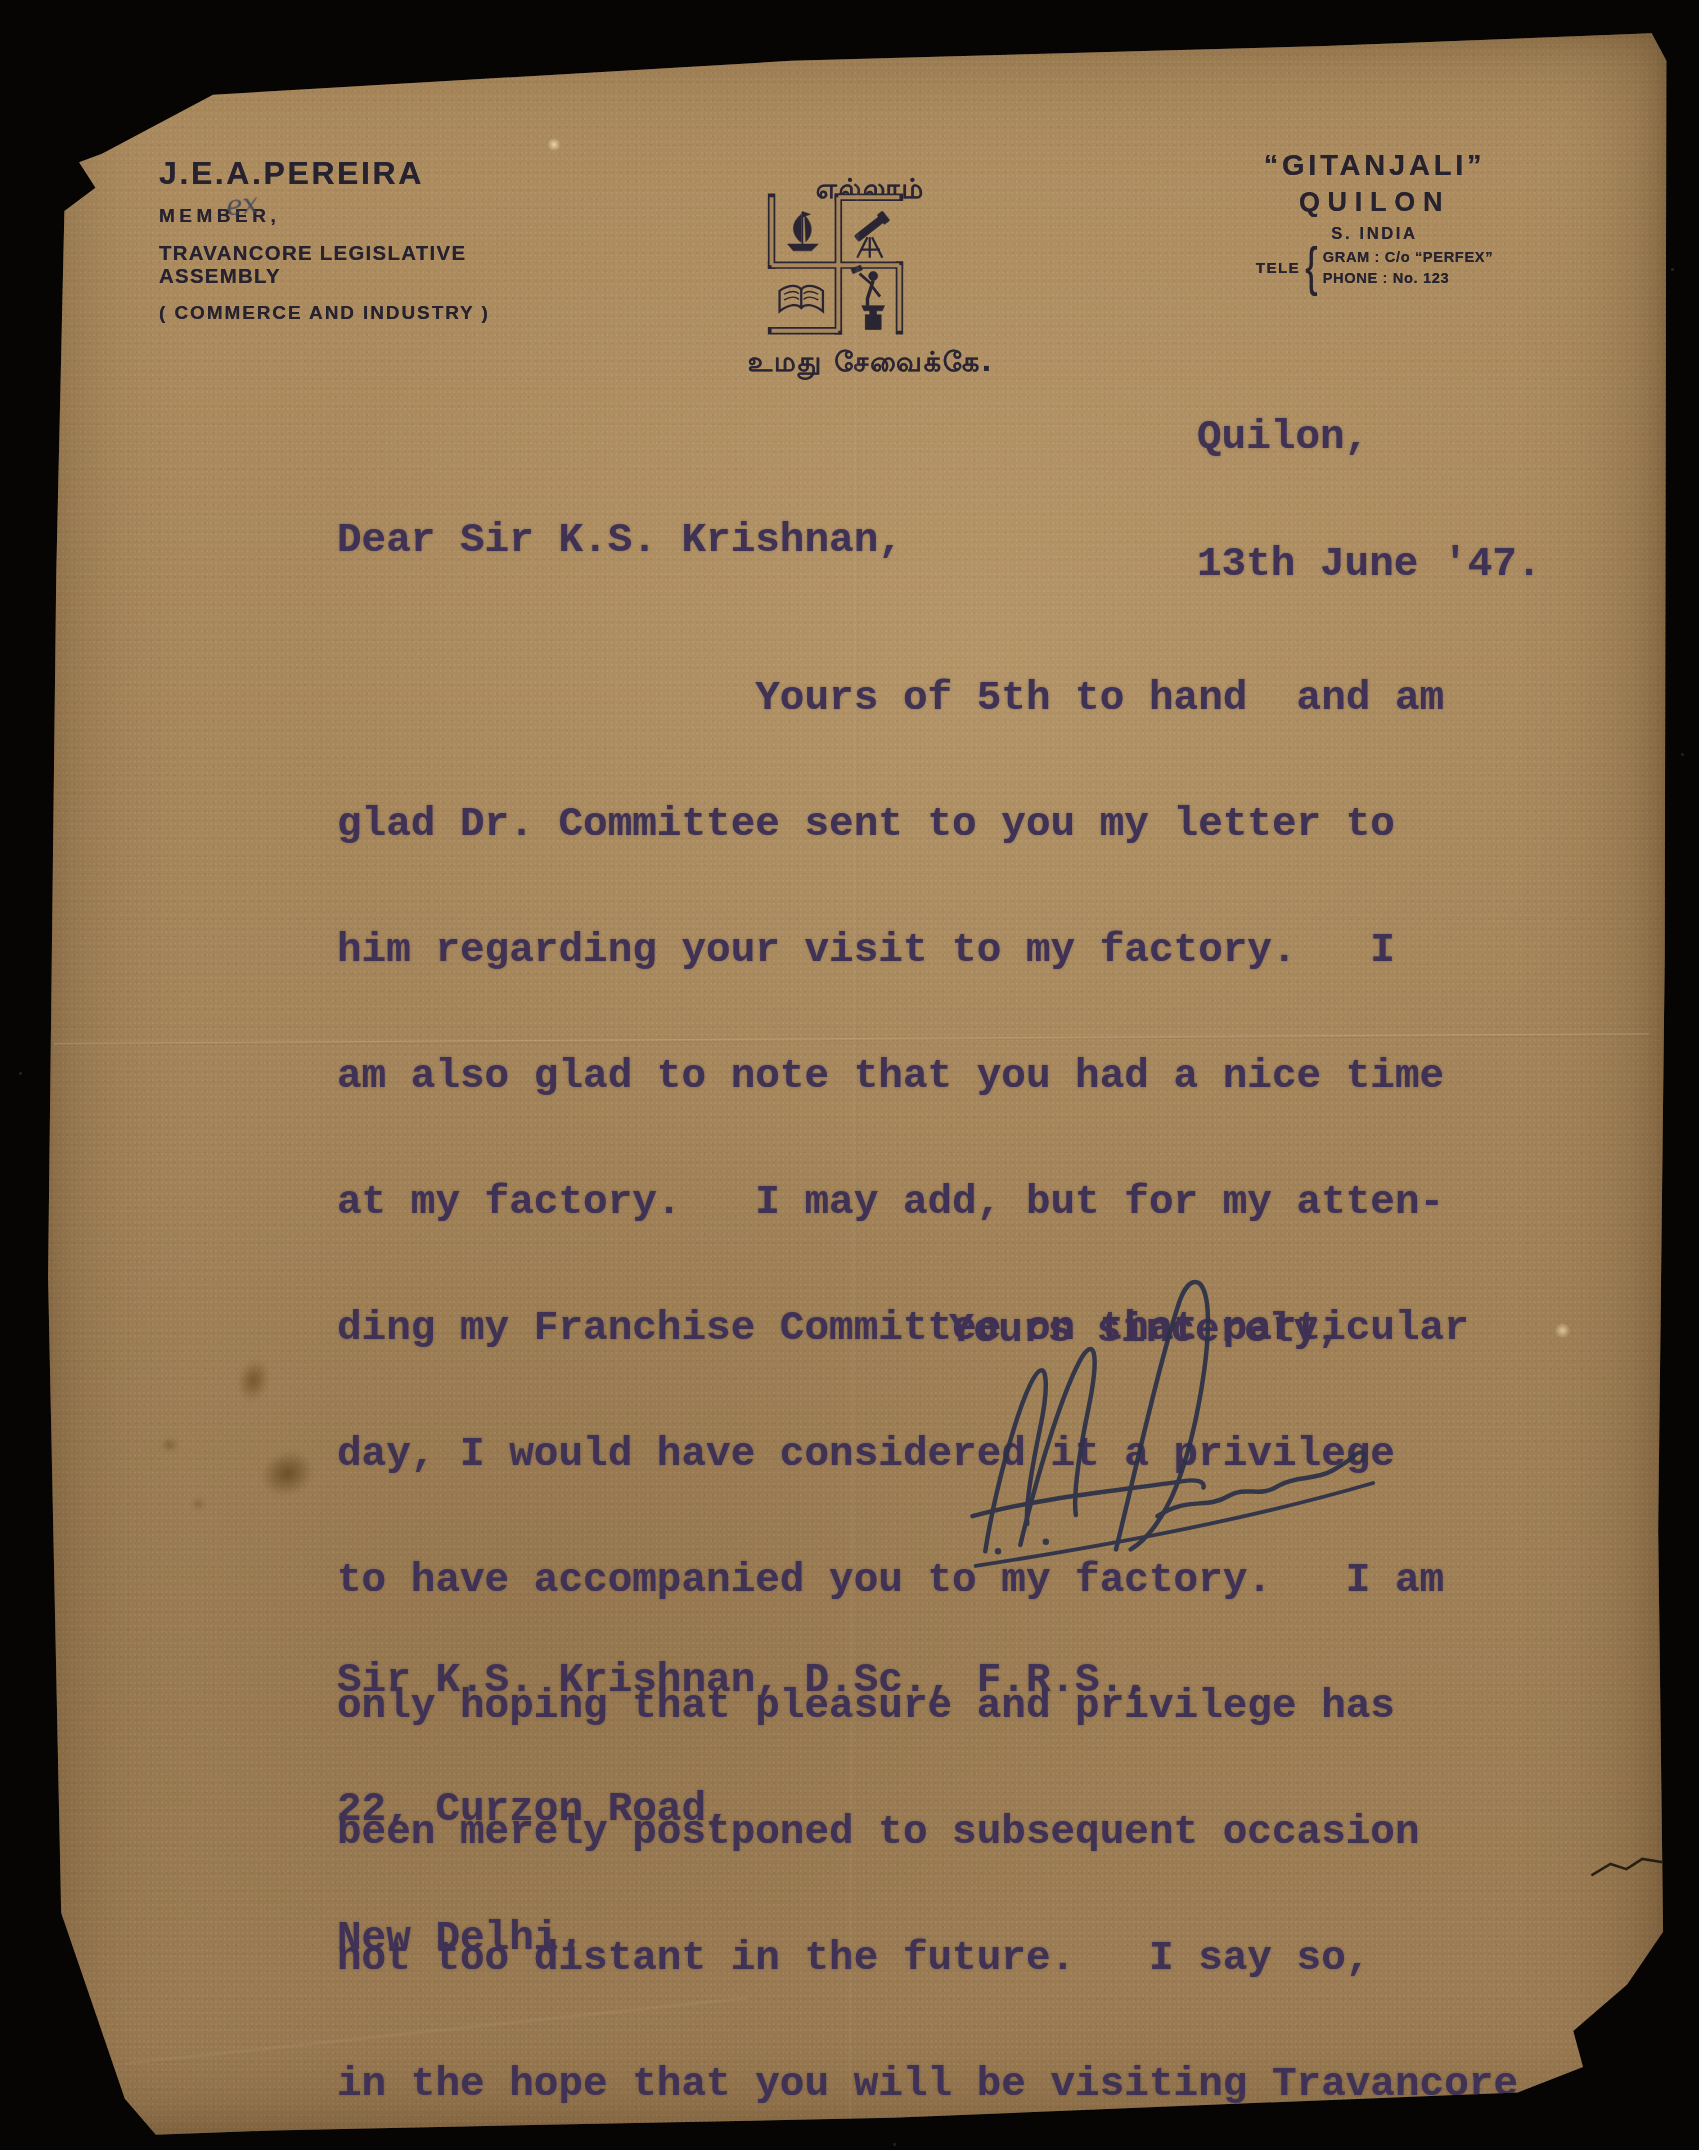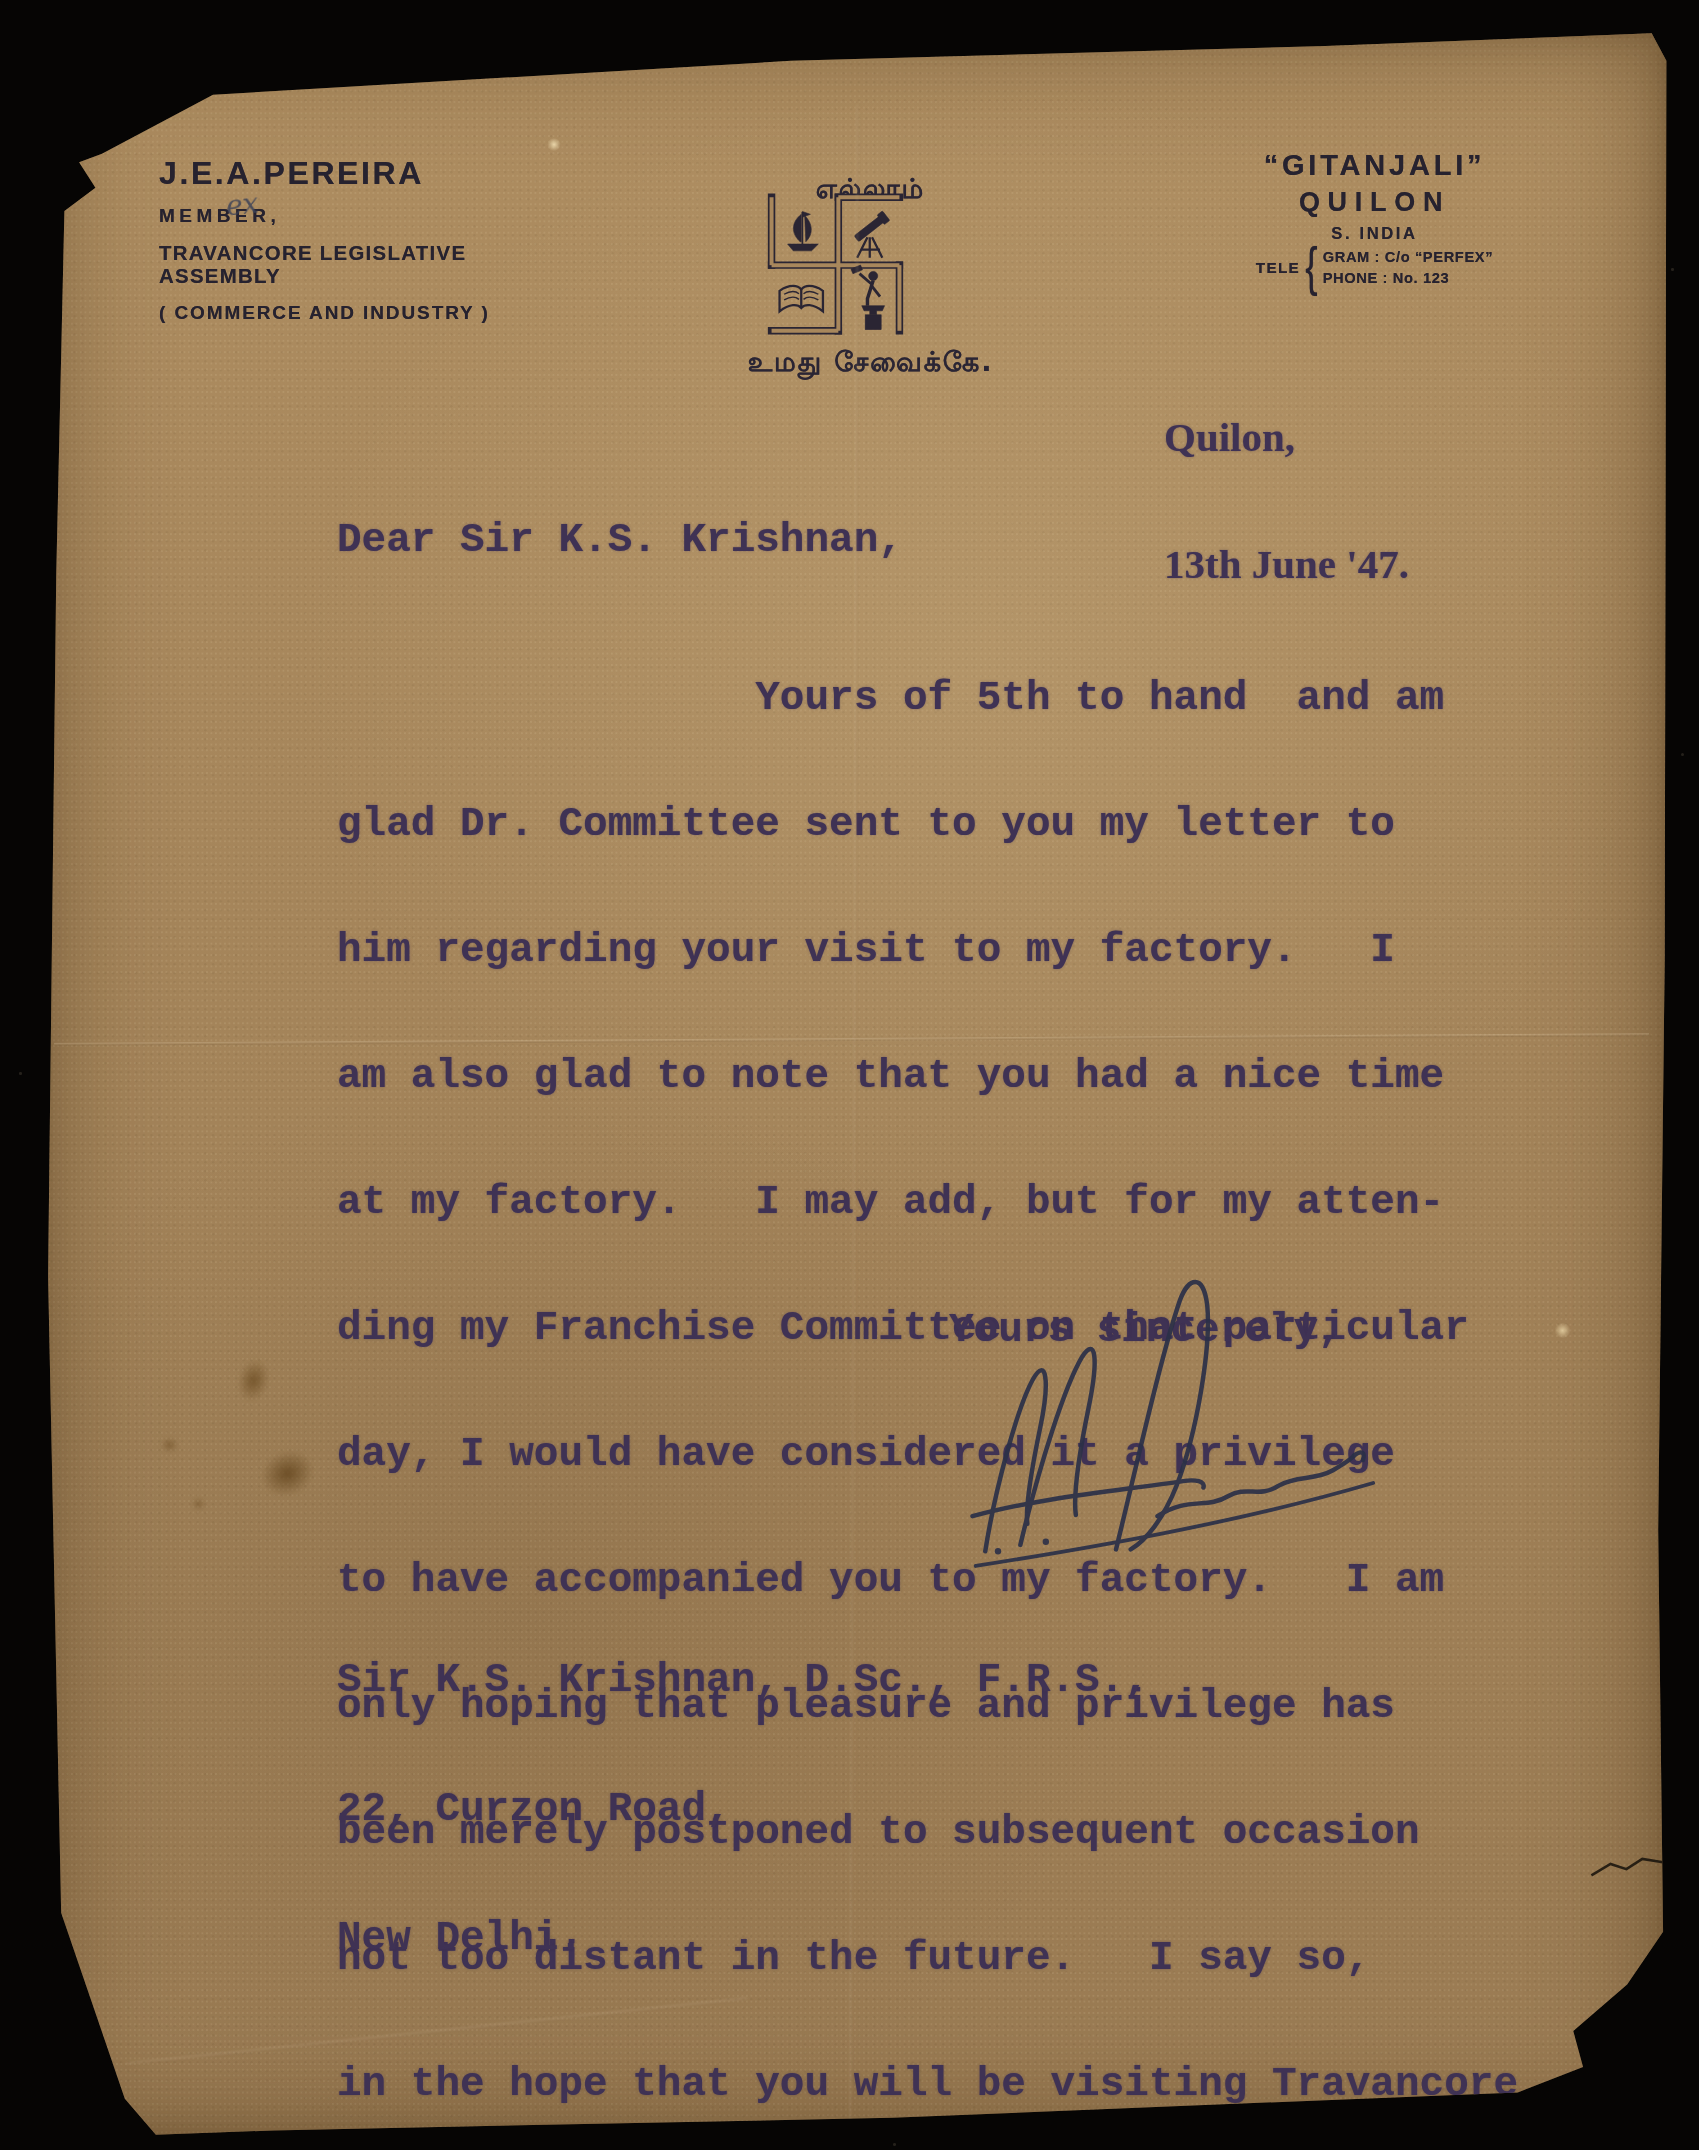--- a/index.html
+++ b/index.html
@@ -61,21 +61,21 @@
   .lh-git{font-size:29px;letter-spacing:3.8px;}
   .lh-quilon{font-size:27px;letter-spacing:7.7px;margin-top:5px;}
   .lh-sindia{font-size:16.6px;letter-spacing:2.6px;margin-top:6.4px;}
   .tele-row{display:flex;align-items:center;justify-content:center;gap:5.1px;margin-top:2.6px;}
   .tele-label{font-size:15.3px;letter-spacing:1.3px;}
   .tele-brace{font-size:37px;font-weight:normal;transform:scaleY(1.45);display:inline-block;color:#26222f;}
   .tele-lines{text-align:left;font-size:14.7px;letter-spacing:0.6px;line-height:1.45;}
   #tamil-top{left:657px;top:106px;width:357px;text-align:center;font-size:27px;margin-top:40px;}
   #tamil-bottom{left:638px;top:319px;width:395px;text-align:center;font-size:27px;}
   
-  #dateline{left:1129px;top:305px;font-family:Liberation Serif, serif;}
+  #dateline{left:1162px;top:305px;}
   #dateline div{line-height:43px;}
   #salutation{left:302px;top:492px;}
   #body-block{left:302px;top:566px;}
   #valediction{left:914px;top:1282px;}
   #recipient{left:302px;top:1547px;}
   #recipient div{line-height:45px;}
   
   .crease-h{
     left:19px;top:1011px;width:1595px;height:3.2px;
     background:linear-gradient(180deg, rgba(255,238,205,0.30), rgba(90,62,28,0.22));

